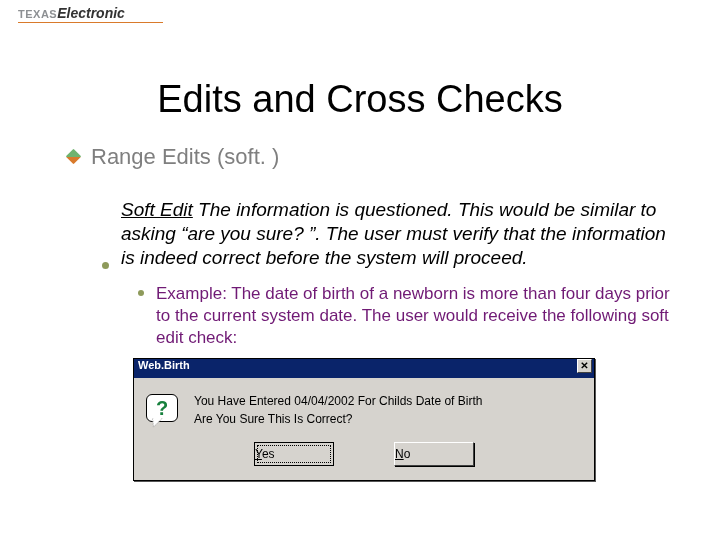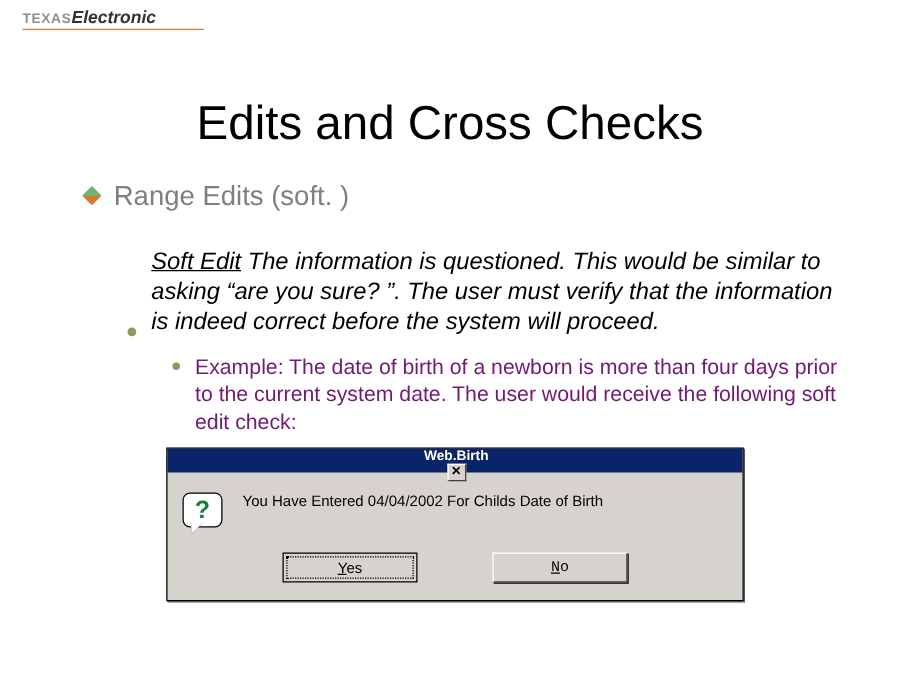--- a/index.html
+++ b/index.html
@@ -135,26 +135,24 @@
     background: #d6d3ce;
     border: 1px solid #000;
     box-shadow: 1px 1px 0 #555;
     font-family: Tahoma, "MS Sans Serif", Arial, sans-serif;
   }
   .dialog-titlebar {
     background: #0a246a;
     color: #fff;
     height: 19px;
     display: flex;
-    align-items: center;
     justify-content: space-between;
     padding: 0 2px 0 4px;
     font-size: 11px;
     font-weight: bold;
-    flex-direction: column;
   }
   .dialog-close {
     width: 15px;
     height: 14px;
     background: #d6d3ce;
     border-top: 1px solid #fff;
     border-left: 1px solid #fff;
     border-right: 1px solid #404040;
     border-bottom: 1px solid #404040;
     color: #000;
@@ -209,46 +207,45 @@
     color: #000;
     line-height: 1.5;
   }
   .dialog-buttons {
     display: flex;
     justify-content: center;
     gap: 60px;
     padding: 6px 0 14px 0;
   }
   .dlg-btn {
-    width: 108px;
+    width: 80px;
     height: 24px;
     background: #d6d3ce;
     font-size: 12px;
-    text-align: center;
+    text-align: left;
     line-height: 22px;
     box-sizing: border-box;
     position: relative;
   }
   .dlg-btn.default {
     border: 1px solid #000;
   }
   .dlg-btn.default::after {
     content: "";
     position: absolute;
     inset: 2px;
     border: 1px dotted #000;
     pointer-events: none;
   }
   .dlg-btn.normal {
     border-top: 1px solid #fff;
     border-left: 1px solid #fff;
     border-right: 1px solid #404040;
     border-bottom: 1px solid #404040;
     box-shadow: 1px 1px 0 #000;
-    font-family: Liberation Mono, monospace;
   }
   .dlg-btn .u { text-decoration: underline; }
 </style>
 </head>
 <body>
 
 <div class="logo">
   <div class="line1">
     <span>TEXAS</span><span class="e">Electronic</span>
   </div>
@@ -283,20 +280,21 @@
       <span>✕</span>
     </div>
   </div>
   <div class="dialog-body">
     <div class="dialog-icon">
       <div class="bubble">?</div>
       <div class="tail"></div>
     </div>
     <div class="dialog-msg">
       <div>You Have Entered 04/04/2002 For Childs Date of Birth</div>
+      <div>Are You Sure This Is Correct?</div>
     </div>
   </div>
   <div class="dialog-buttons">
     <div class="dlg-btn default">
       <span class="u">Y</span><span>es</span>
     </div>
     <div class="dlg-btn normal">
       <span class="u">N</span><span>o</span>
     </div>
   </div>

